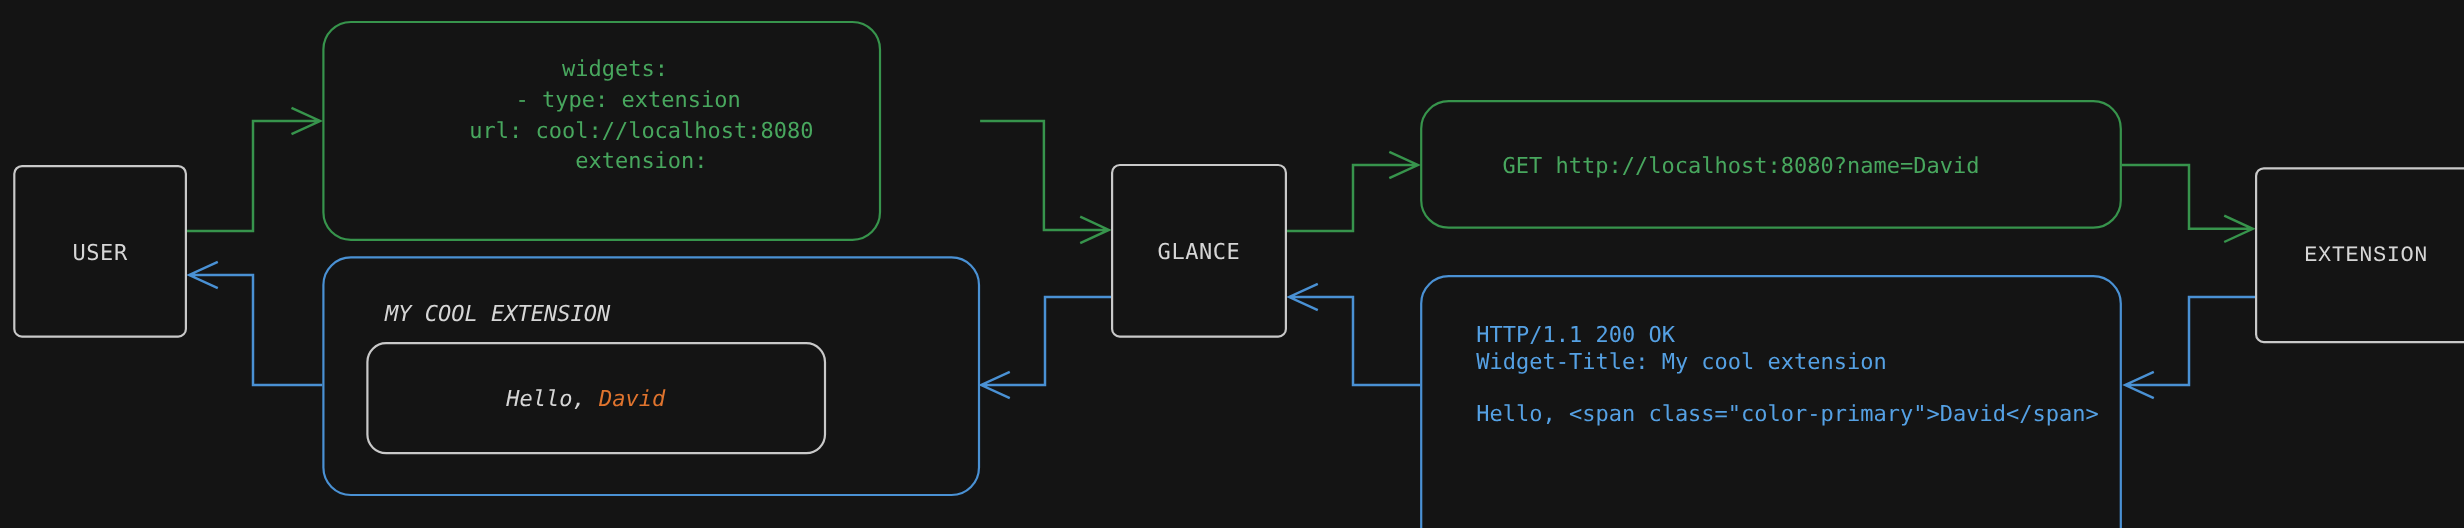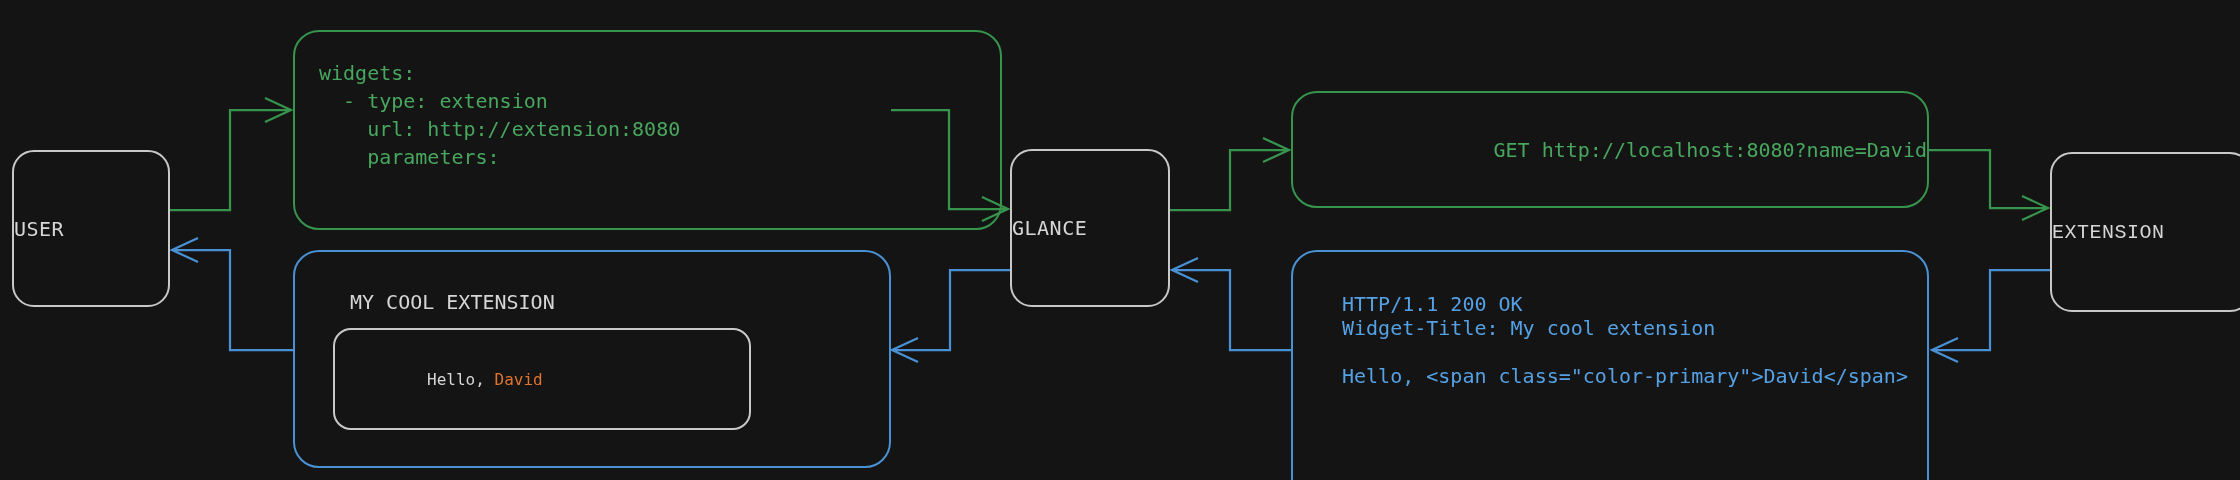--- a/index.html
+++ b/index.html
@@ -8,45 +8,45 @@
     --blue_stroke:#4a91d4; --blue_text:#55a1e4; --orange:#e0742e;
   }
   html,body{margin:0;padding:0;background:var(--bg);}
   #canvas{
     position:relative;width:2240px;height:480px;background:var(--bg);
     font-family:"DejaVu Sans Mono","Liberation Mono",monospace;overflow:hidden;
   }
   .abs{position:absolute;box-sizing:border-box;}
   
   .node{
-    border:2px solid var(--gray_stroke);border-radius:22px;
-    display:flex;align-items:center;
+    border:2px solid var(--gray_stroke);border-radius:8px;
+    display:flex;align-items:center;justify-content:center;
   }
   .node .lbl{color:var(--gray_text);font-size:20px;letter-spacing:.5px;}
   
   .codebox{border:2px solid;border-radius:26px;}
   .codebox.green{border-color:var(--green_stroke);}
   .codebox.blue{border-color:var(--blue_stroke);}
   .code-line{white-space:pre;font-size:20px;}
   .green-text .code-line{color:var(--green_text);}
   .blue-text .code-line{color:var(--blue_text);}
   .lines-28 .code-line{height:28px;line-height:28px;}
   .lines-24 .code-line{height:24px;line-height:24px;}
   .pad-yaml{padding:27px 0 0 24px;}
   .pad-http{padding:40px 0 0 49px;}
   .vcenter{display:flex;align-items:center;height:100%;}
-  .pad-get{padding-left:30px;justify-content:flex-end;}
+  .pad-get{padding-left:73px;}
   
   .widget-title{color:var(--gray_text);font-size:20px;line-height:24px;
     padding:38px 0 0 55px;white-space:pre;}
   .inner-card{
     border:2px solid var(--gray_stroke);border-radius:18px;
     display:flex;align-items:center;
   }
-  .greeting{font-size:16px;padding-left:15px;white-space:pre;}
+  .greeting{font-size:20px;padding-left:29px;white-space:pre;}
   .greeting .pre{color:var(--gray_text);white-space:pre;}
   .greeting .name{color:var(--orange);white-space:pre;}
   
   svg.arrows{position:absolute;left:0;top:0;}
   .arrow{fill:none;stroke-width:2.25px;stroke-linejoin:miter;stroke-linecap:butt;}
   .arrow.green{stroke:var(--green_stroke);}
   .arrow.blue{stroke:var(--blue_stroke);}
 </style>
 </head>
 <body>
@@ -69,41 +69,41 @@
   </div>
 
   <div class="abs node" style="left:1010px;top:149px;width:160px;height:158px;">
     <span class="lbl">GLANCE</span>
   </div>
 
   <div class="abs node" style="left:2050px;top:152px;width:202px;height:160px;font-family:Liberation Mono, monospace;">
     <span class="lbl">EXTENSION</span>
   </div>
 
-  <div class="abs codebox green green-text pad-yaml lines-28" style="left:293px;top:30px;width:709px;height:200px;">
+  <div class="abs codebox green green-text pad-yaml lines-28" style="left:293px;top:19px;width:508px;height:200px;text-align:center;">
     <div class="code-line">widgets:</div>
     <div class="code-line">  - type: extension</div>
-    <div class="code-line">    url: http://extension:8080</div>
-    <div class="code-line">    parameters:</div>
+    <div class="code-line">    url: cool://localhost:8080</div>
+    <div class="code-line">    extension:</div>
   </div>
 
   <div class="abs codebox green green-text" style="left:1291px;top:91px;width:638px;height:117px;">
     <div class="vcenter pad-get">
       <div class="code-line">GET http://localhost:8080?name=David</div>
     </div>
   </div>
 
   <div class="abs codebox blue blue-text pad-http lines-24" style="left:1291px;top:250px;width:638px;height:260px;">
     <div class="code-line">HTTP/1.1 200 OK</div>
     <div class="code-line">Widget-Title: My cool extension</div>
     <div class="code-line"></div>
     <div class="code-line">Hello, &lt;span class="color-primary"&gt;David&lt;/span&gt;</div>
   </div>
 
-  <div class="abs codebox blue" style="left:293px;top:250px;width:598px;height:218px;">
+  <div class="abs codebox blue" style="left:293px;top:233px;width:598px;height:218px;font-style:italic;">
     <div class="widget-title">MY COOL EXTENSION</div>
     <div class="abs inner-card" style="left:38px;top:76px;width:418px;height:102px;">
       <div class="greeting">
         <span class="pre">Hello, </span><span class="name">David</span>
       </div>
     </div>
   </div>
 
 </div>
 

